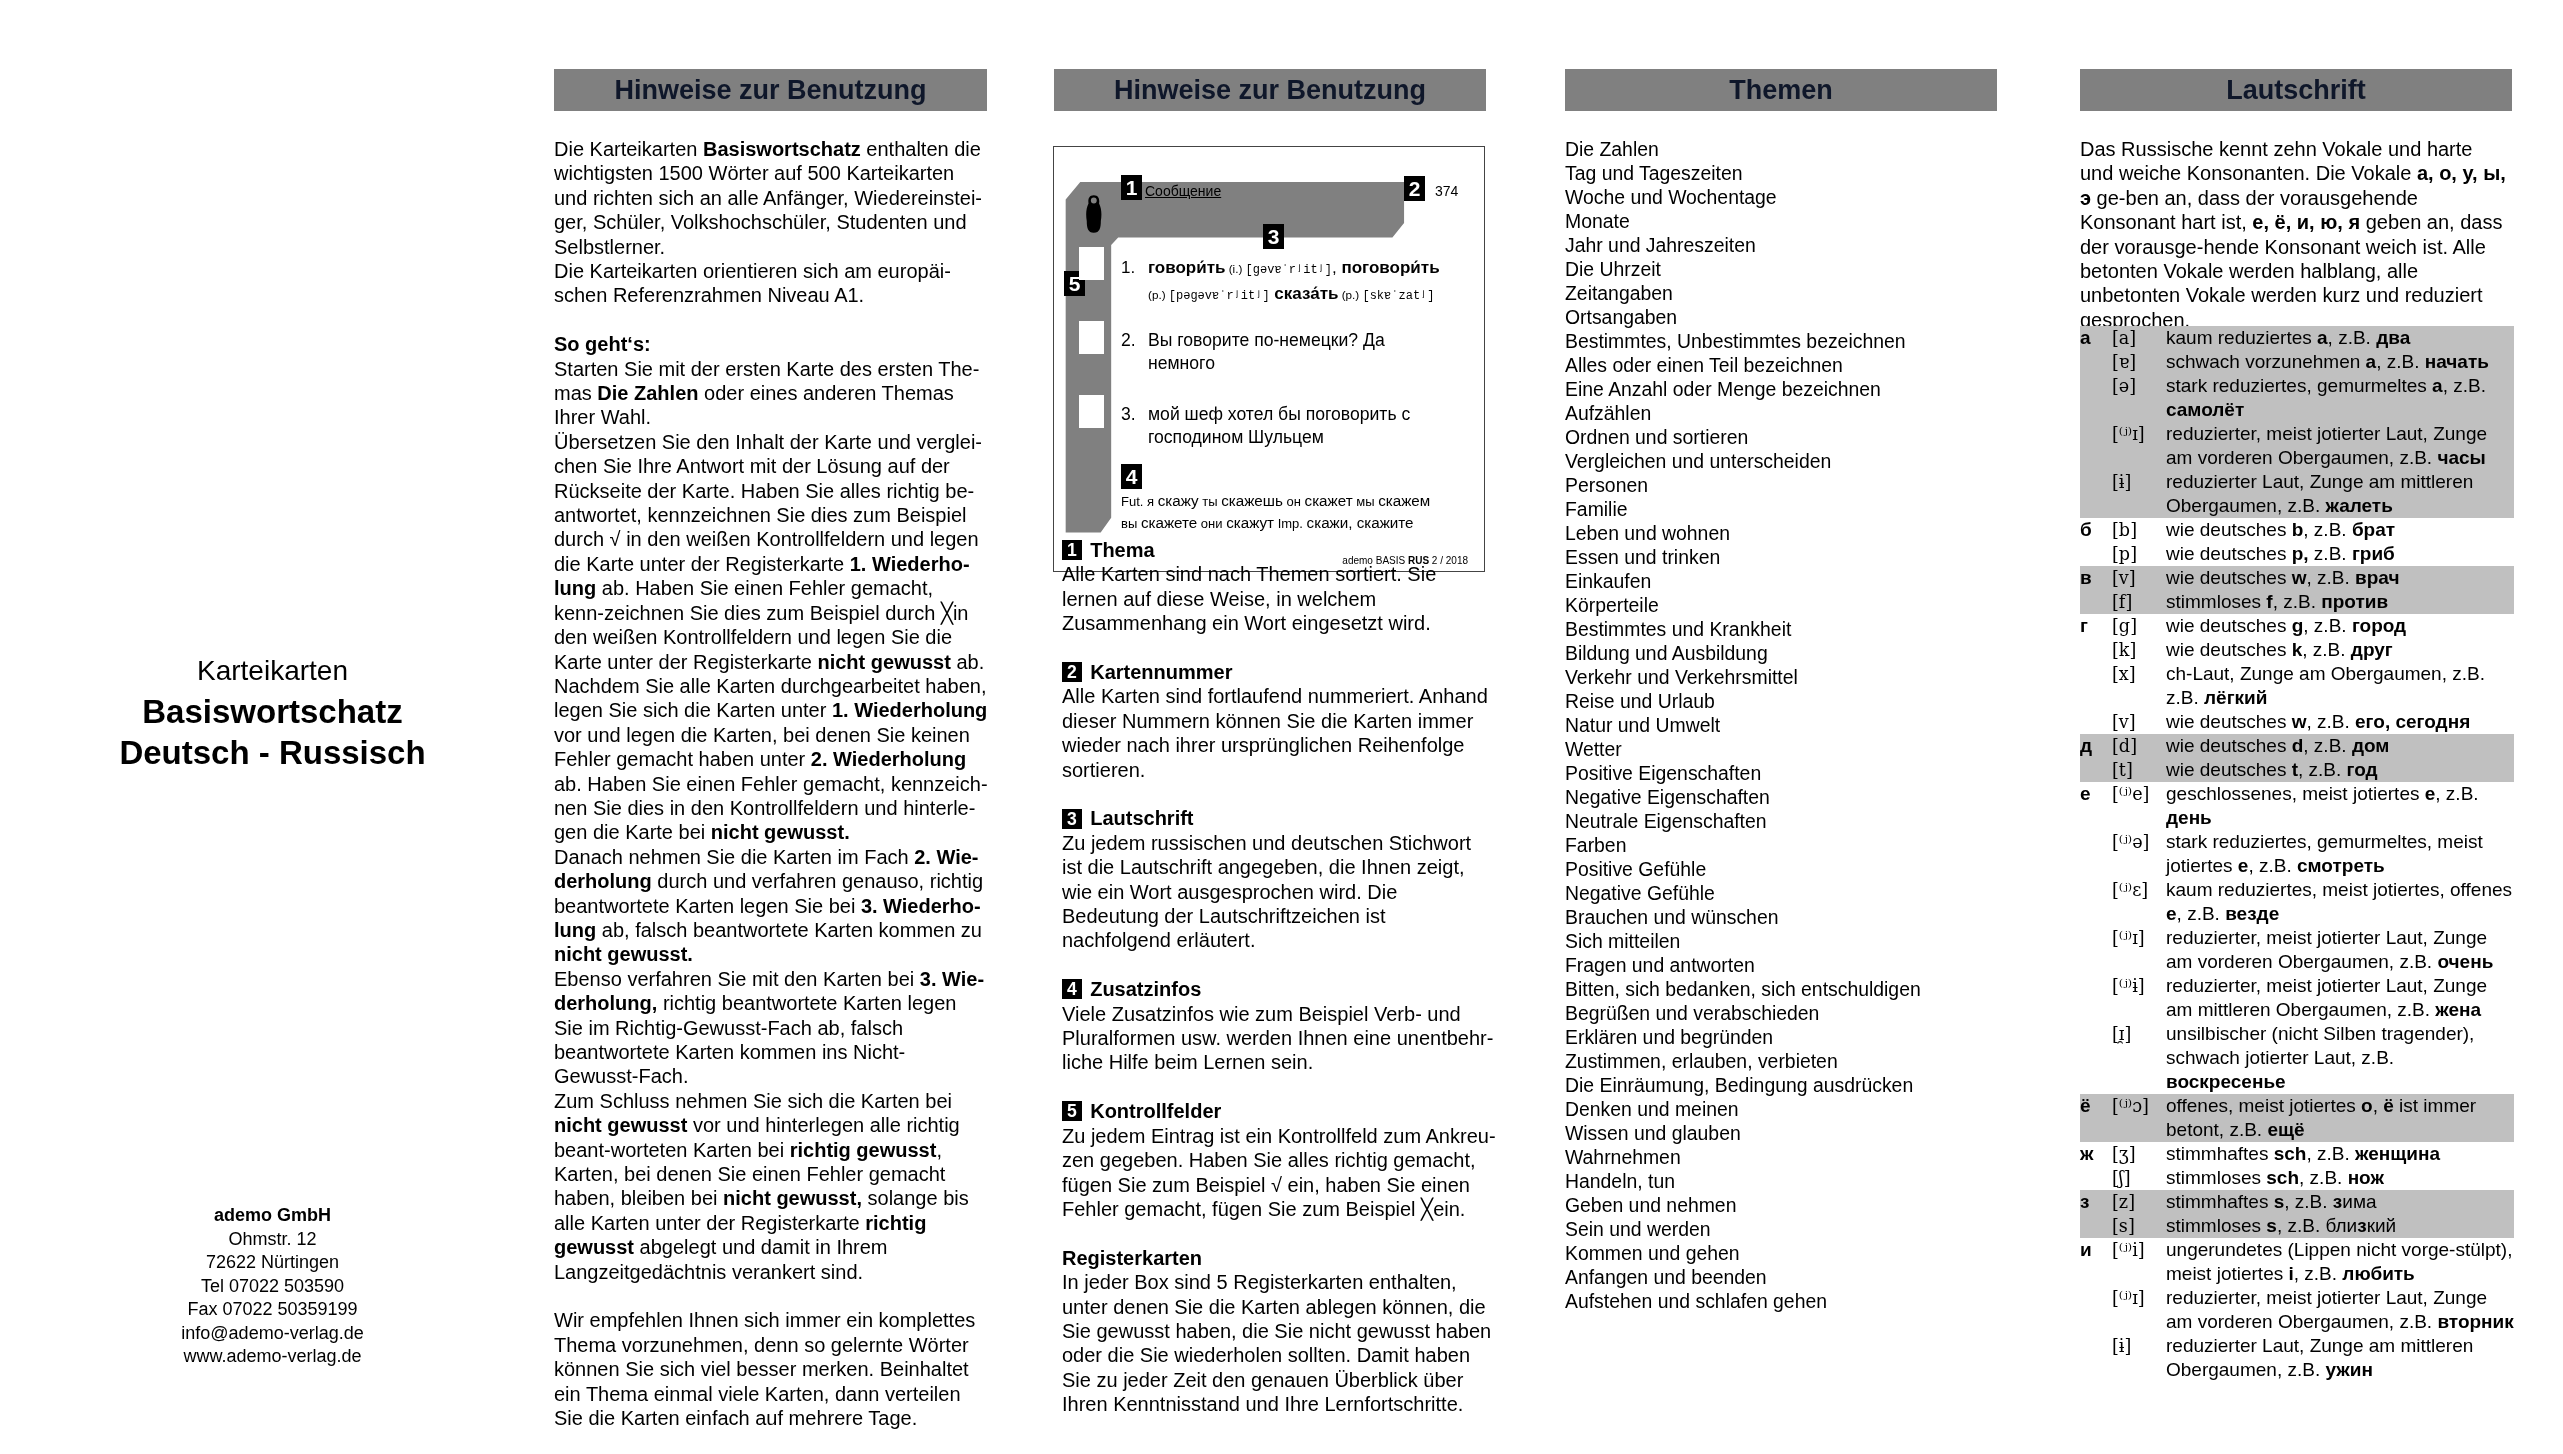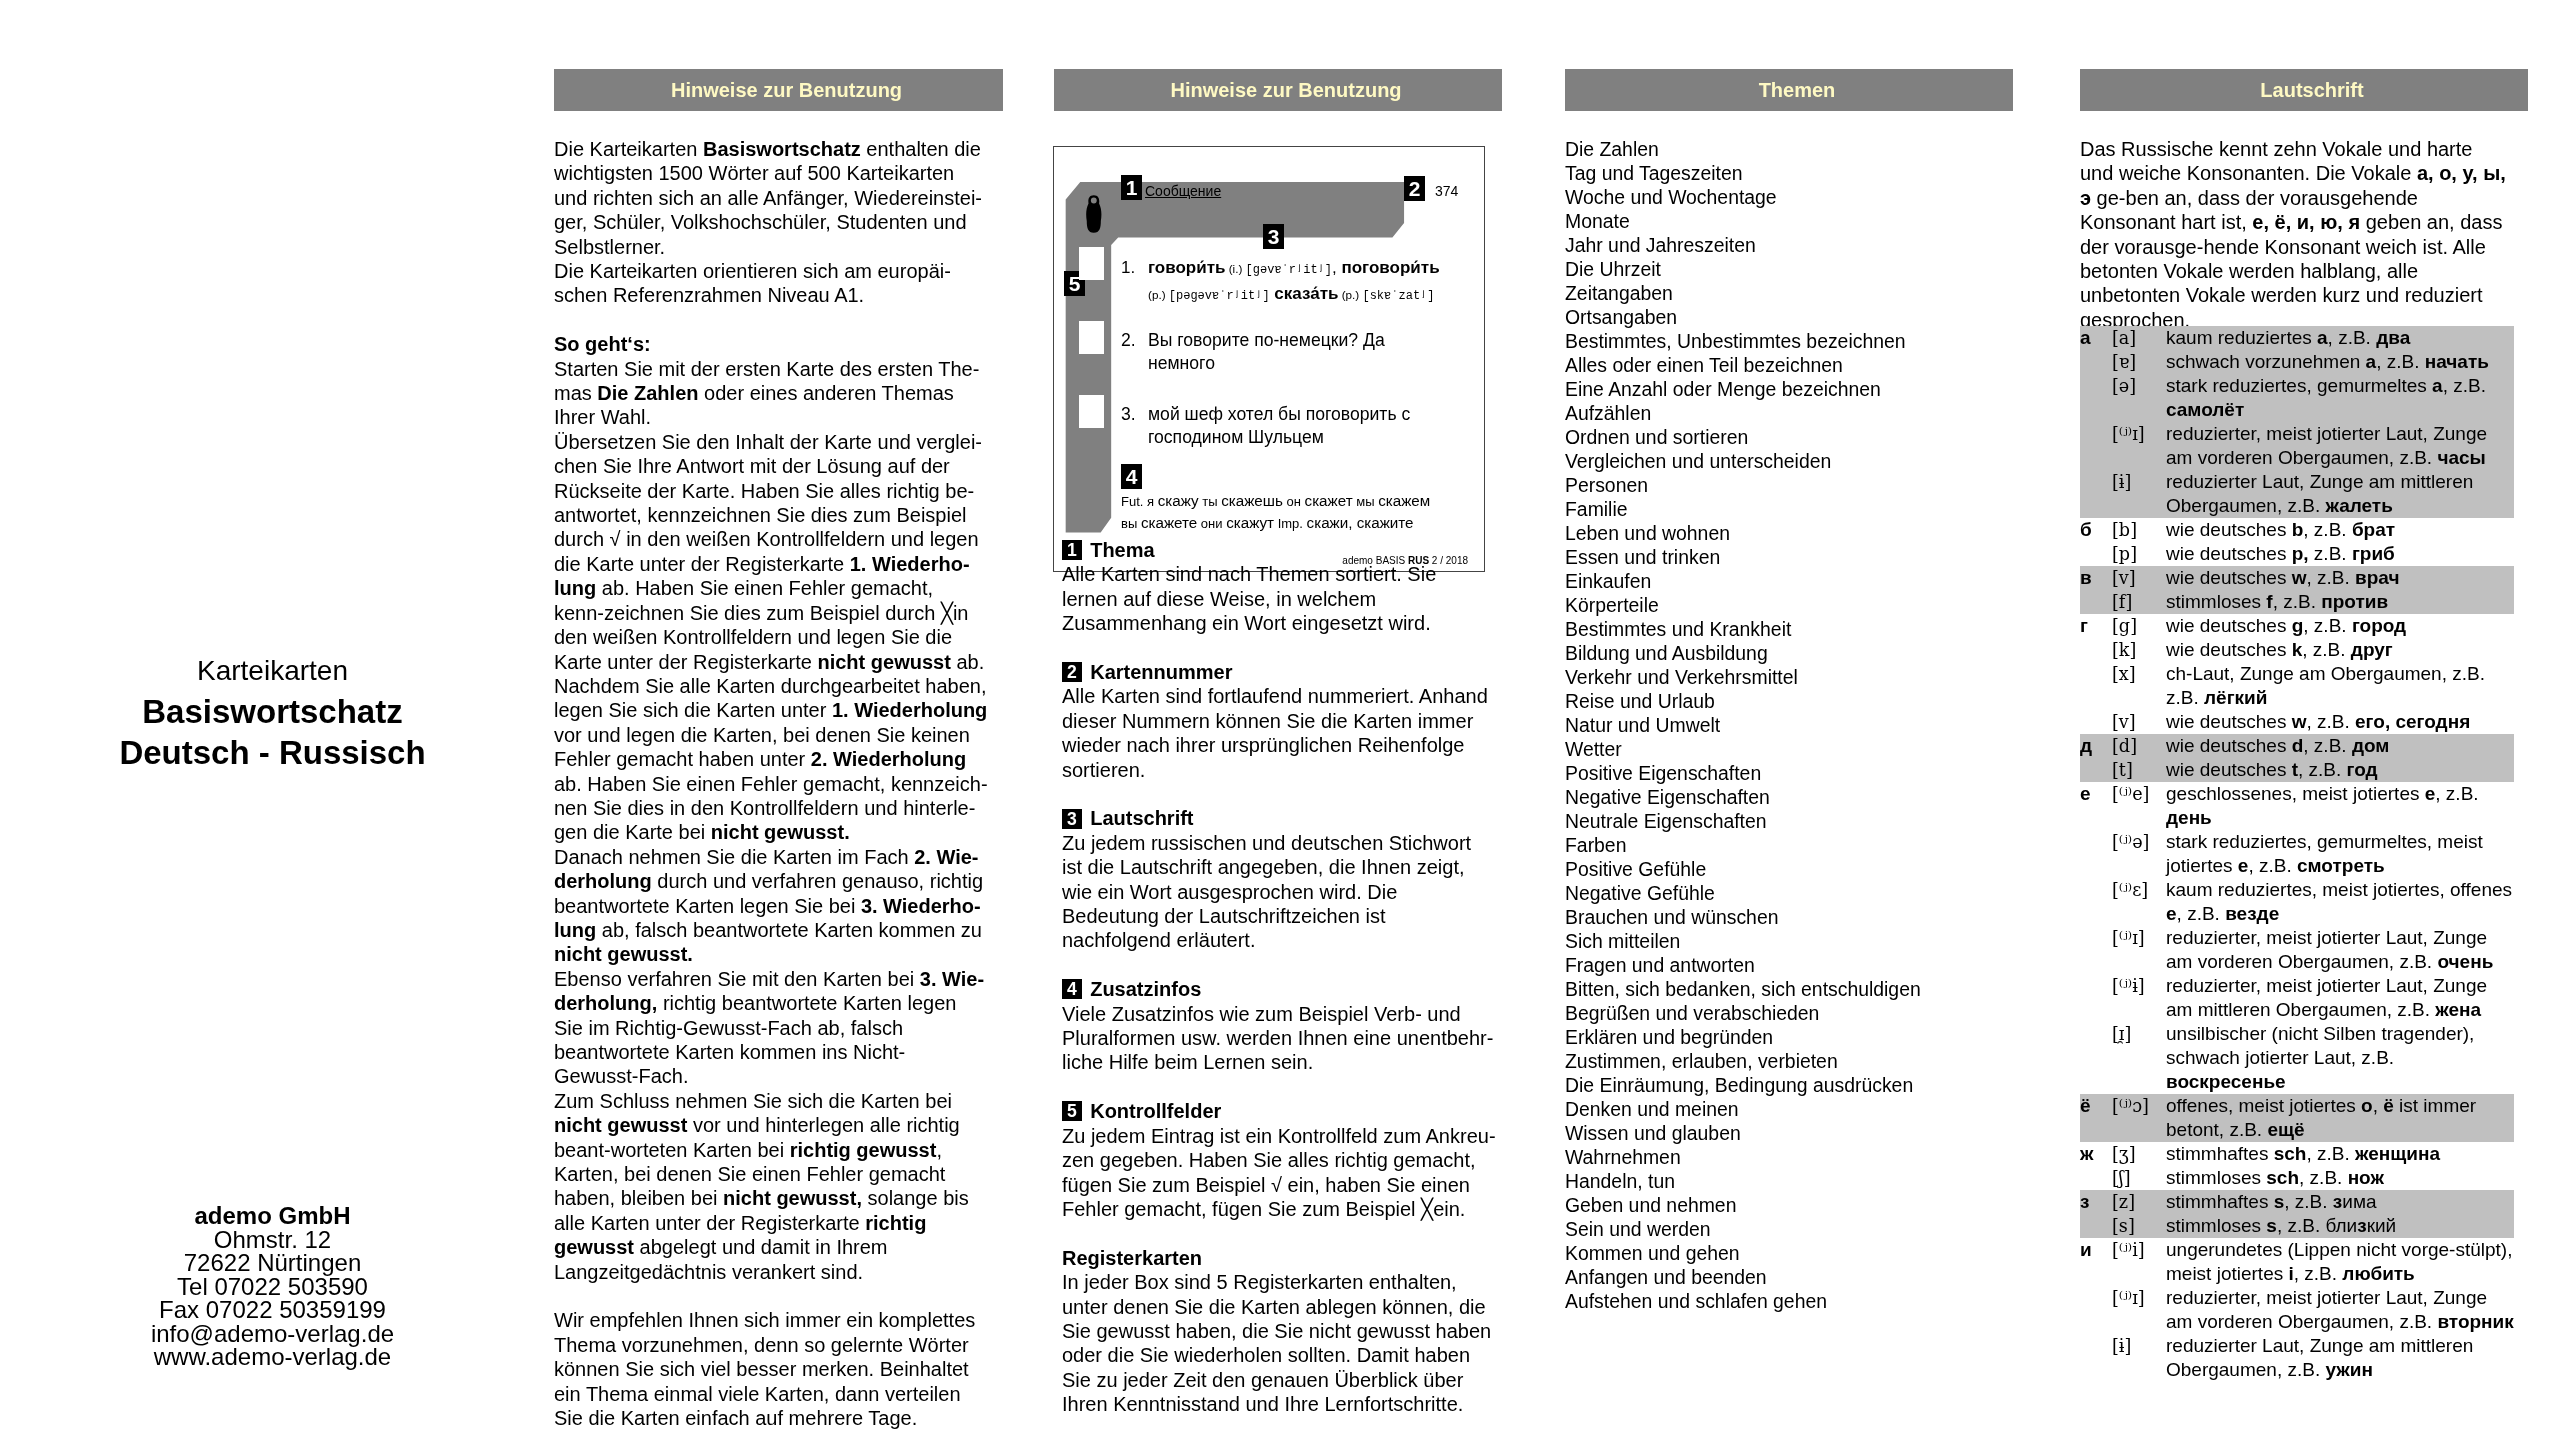--- a/index.html
+++ b/index.html
@@ -1,33 +1,33 @@
 <!DOCTYPE html>
 <html style="font-size:9.4px"><head>
 <meta charset="utf-8">
 <style>
   html, body { margin:0; padding:0; background:#ffffff; }
   body { width:2563px; height:1455px; position:relative; overflow:hidden;
          font-family:"Liberation Sans", sans-serif; color:#000; }
   .hdr { position:absolute; top:69px; height:42px; background:#808080;
          display:flex; align-items:center; justify-content:center;
-         font-weight:bold; font-size:20px; color:#fef9c3;padding-left:16px; }
+         font-weight:bold; font-size:27px; color:#0f172a; }
   .txt { font-size:20px; line-height:24.4px; }
   .txt b { font-weight:bold; }
   .blk { position:absolute; }
   .sec-title { font-weight:bold; font-size:20px; line-height:24.4px; display:flex; align-items:center; }
   .num-badge { display:inline-block; width:20px; height:20px; background:#000; color:#fff;
                font-weight:bold; font-size:17.6px; line-height:20px; text-align:center; margin-right:8.2px; }
   .mark { display:inline-block; font-size:20px; }
 
   
   #cover-title { position:absolute; left:0; width:545px; top:650px; text-align:center; }
   #cover-title .l1 { font-size:28px; line-height:41px; }
   #cover-title .l2 { font-size:33px; line-height:41px; font-weight:bold; }
-  #publisher { position:absolute; left:0; width:545px; top:1204px; text-align:center; font-size:24px; line-height:23.5px; }
+  #publisher { position:absolute; left:0; width:545px; top:1204px; text-align:center; font-size:18px; line-height:23.5px; }
 
   
   #card { position:absolute; left:1053px; top:146px; width:432px; height:426px;
           border:1.2px solid #444; background:#fff; box-sizing:border-box; }
   #card .frame { position:absolute; left:0; top:0; width:100%; height:100%; }
   #card .badge { position:absolute; width:21px; height:25px; background:#000; color:#fff;
                  font-weight:bold; font-size:21px; line-height:25px; text-align:center; }
   #card .topic { position:absolute; left:91px; top:36px; font-size:14px; text-decoration:underline; }
   #card .cardno { position:absolute; left:381px; top:36px; font-size:14px; }
   #card .cb { position:absolute; left:25px; width:25px; height:33px; background:#fff; }

